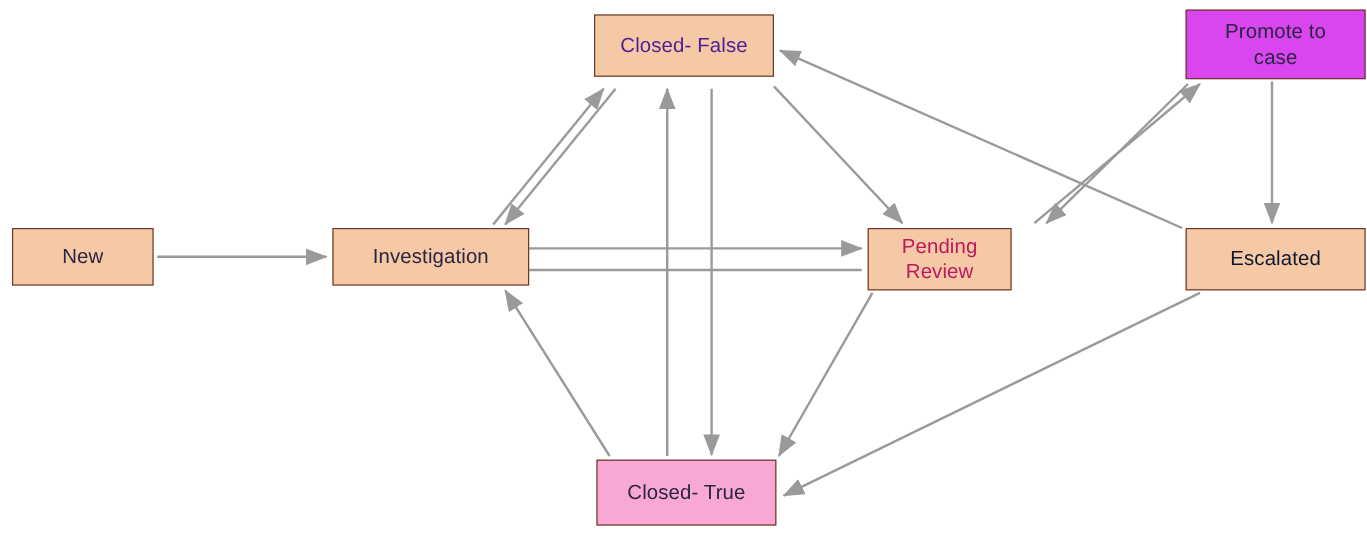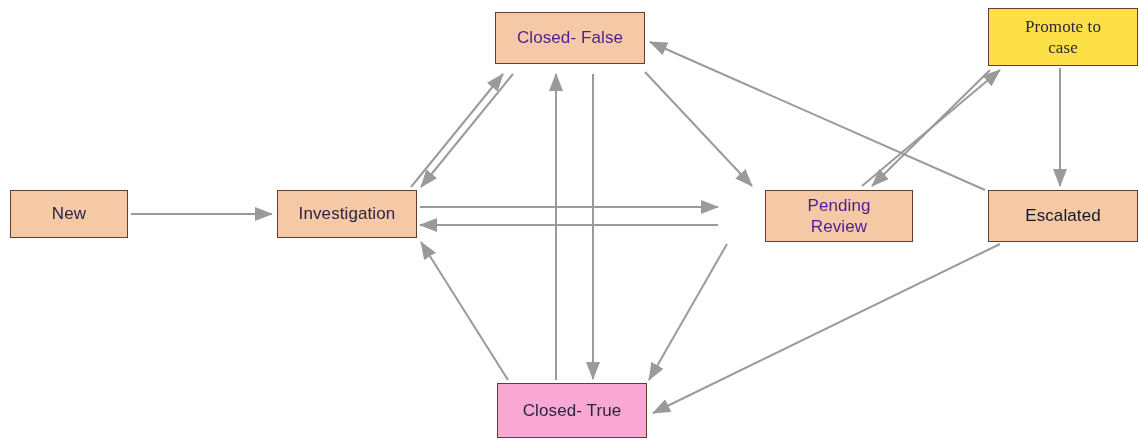--- a/index.html
+++ b/index.html
@@ -68,23 +68,23 @@
         <polyline points="862,186 1000,70" fill="none" stroke="#9a9a9a" stroke-width="2" stroke-linecap="butt" stroke-linejoin="round" marker-end="url(#arrowhead)"></polyline>
         <polyline points="990,70 872,186" fill="none" stroke="#9a9a9a" stroke-width="2" stroke-linecap="butt" stroke-linejoin="round" marker-end="url(#arrowhead)"></polyline>
         <polyline points="727,244 649,380" fill="none" stroke="#9a9a9a" stroke-width="2" stroke-linecap="butt" stroke-linejoin="round" marker-end="url(#arrowhead)"></polyline>
         <polyline points="1060,68 1060,186" fill="none" stroke="#9a9a9a" stroke-width="2" stroke-linecap="butt" stroke-linejoin="round" marker-end="url(#arrowhead)"></polyline>
         <polyline points="1000,244 653,413" fill="none" stroke="#9a9a9a" stroke-width="2" stroke-linecap="butt" stroke-linejoin="round" marker-end="url(#arrowhead)"></polyline>
       </g>
   </svg>
 
   <div id="nodes-group">
       <div class="node" style="left: 10px; top: 190px; width: 118px; height: 48px; background: rgb(245, 201, 166); border-color: rgb(107, 58, 42); color: rgb(42, 37, 64); text-align: center;">New</div>
-      <div class="node" style="left: 277px; top: 190px; width: 140px; height: 48px; background: rgb(245, 201, 166); border-color: rgb(107, 58, 42); color: rgb(42, 37, 64);">Investigation</div>
+      <div class="node" style="left: 277px; top: 190px; width: 164px; height: 48px; background: rgb(245, 201, 166); border-color: rgb(107, 58, 42); color: rgb(42, 37, 64);">Investigation</div>
       <div class="node" style="left: 495px; top: 12px; width: 150px; height: 52px; background: rgb(245, 201, 166); border-color: rgb(107, 58, 42); color: #4c1d95;">Closed- False</div>
-      <div class="node" style="left: 723px; top: 190px; width: 148px; height: 52px; background: rgb(245, 201, 166); border-color: rgb(107, 58, 42); color: #4c1d95; margin-left: 42px;">Pending
+      <div class="node" style="left: 723px; top: 190px; width: 120px; height: 52px; background: rgb(245, 201, 166); border-color: rgb(107, 58, 42); color: #be185d;">Pending
 Review</div>
       <div class="node" style="left: 497px; top: 383px; width: 150px; height: 55px; background: #f9a8d4; border-color: rgb(107, 58, 42); color: rgb(42, 37, 64);">Closed- True</div>
-      <div class="node" style="left: 988px; top: 8px; width: 150px; height: 58px; background: #fde047; border-color: rgb(107, 58, 42); color: rgb(42, 37, 64); font-family: Liberation Serif, serif;">Promote to
+      <div class="node" style="left: 988px; top: 8px; width: 150px; height: 58px; background: #d946ef; border-color: rgb(107, 58, 42); color: rgb(42, 37, 64);">Promote to
 case</div>
       <div class="node" style="left: 988px; top: 190px; width: 150px; height: 52px; background: rgb(245, 201, 166); border-color: rgb(107, 58, 42); color: #0f172a;">Escalated</div>
     </div>
 
 </div>
 
 </body></html>

